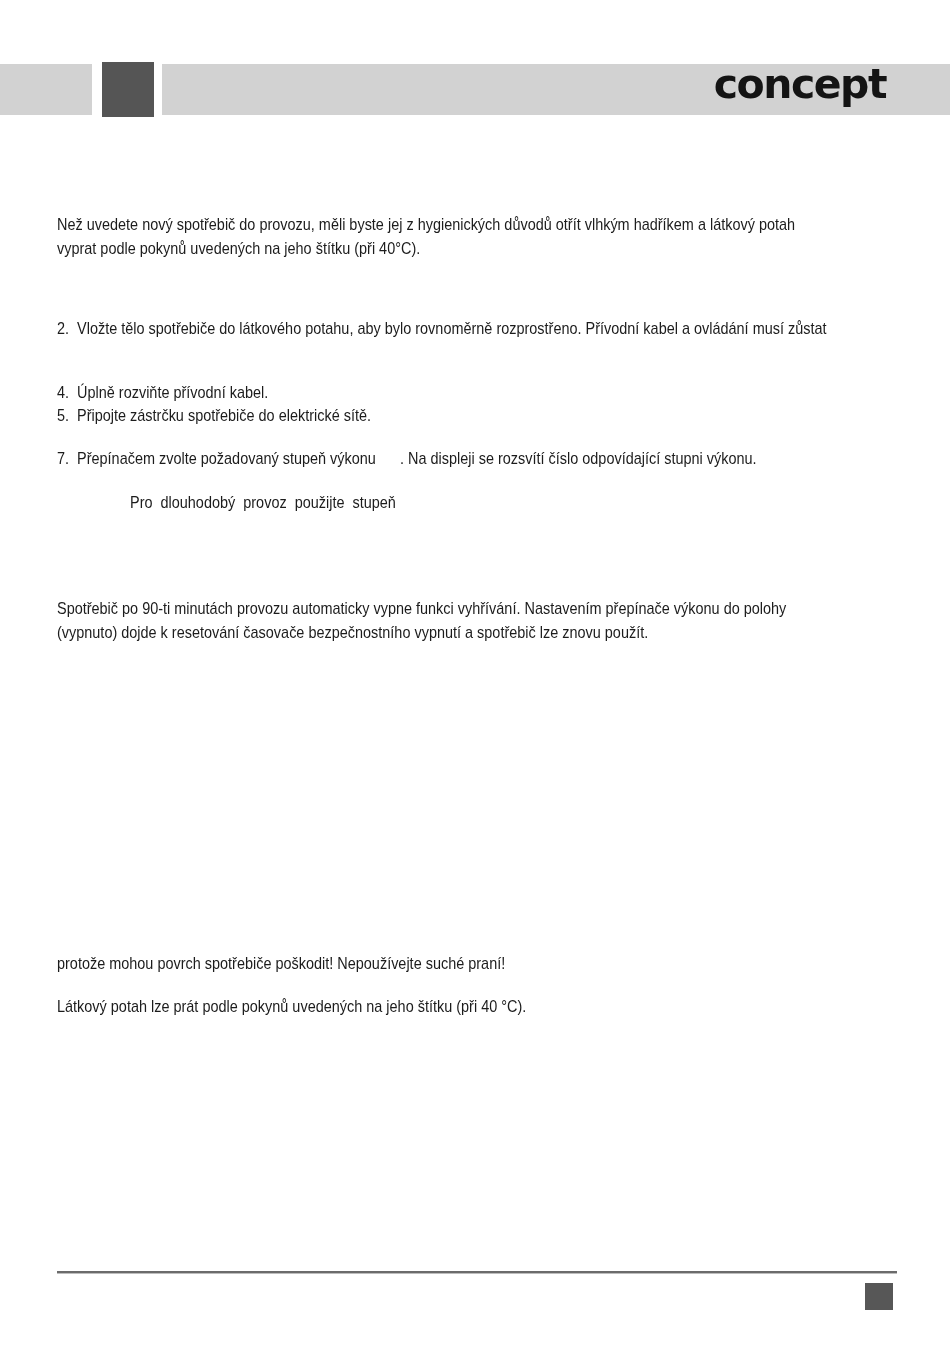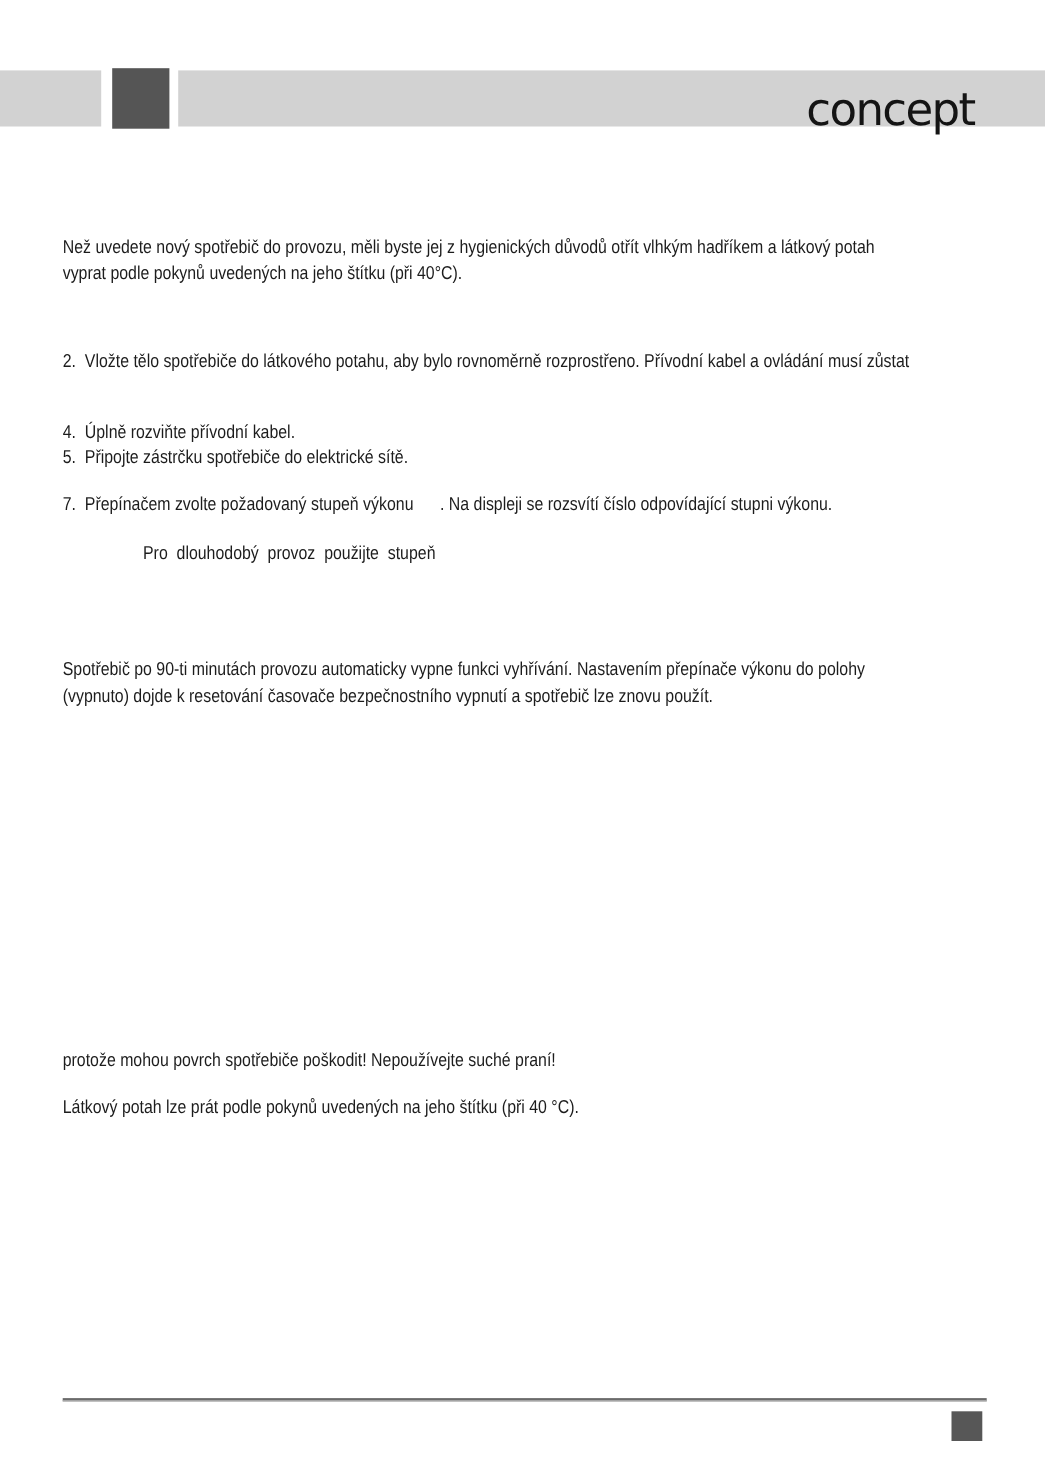--- a/index.html
+++ b/index.html
@@ -37,26 +37,26 @@
   .header-accent {
     position: absolute;
     left: 102px;
     top: 62px;
     width: 52px;
     height: 55px;
     background: #555555;
   }
   .brand-logo {
     position: absolute;
-    top: 76px;
+    top: 60px;
     right: 64px;
     height: 51px;
     line-height: 49px;
     font-size: 41px;
-    font-weight: normal;
+    font-weight: bold;
     letter-spacing: -1.5px;
     color: #141414;
     font-family: "DejaVu Sans", "Liberation Sans", sans-serif;
   }
 
   
   .tline {
     position: absolute;
     left: 57px;
     height: 22px;

